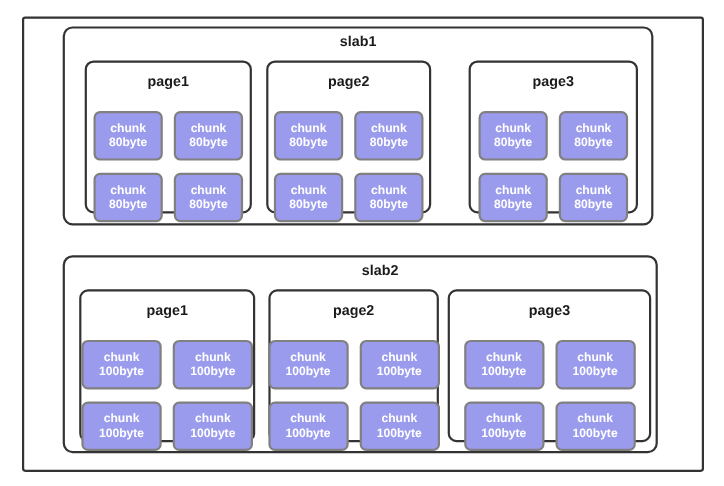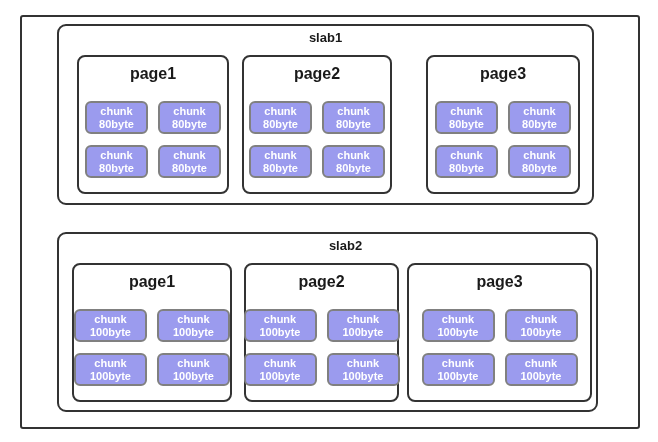--- a/index.html
+++ b/index.html
@@ -29,32 +29,32 @@
     border:2px solid #333333;border-radius:8px;box-sizing:border-box;
     background:#ffffff;
   }
   .slab-1 .page-1{left:18px;width:152px;}
   .slab-1 .page-2{left:183px;width:150px;}
   .slab-1 .page-3{left:367px;width:154px;}
   .slab-2 .page-1{left:13px;width:160px;}
   .slab-2 .page-2{left:185px;width:155px;}
   .slab-2 .page-3{left:348px;width:185px;}
   .page-label{
-    text-align:center;font-weight:bold;font-size:16px;color:#1a1a1a;
+    text-align:center;font-weight:bold;font-size:13px;color:#1a1a1a;
     margin-top:9px;line-height:15px;
   }
   .chunks{
     display:grid;
     grid-template-columns:repeat(2,var(--chunk-w));
     gap:11px 10px;
     justify-content:center;
     margin-top:20px;
   }
   .chunk{
-    height:33px;box-sizing:border-box;
+    height:45px;box-sizing:border-box;
     background:var(--chunk-fill,#9b9bee);
     border:2px solid var(--chunk-border,#808080);
     border-radius:6px;
     color:var(--chunk-text,#ffffff);
     display:flex;flex-direction:column;align-items:center;justify-content:center;
     font-size:11px;font-weight:bold;line-height:13px;
     text-align:center;
   }
 </style>
 </head>

